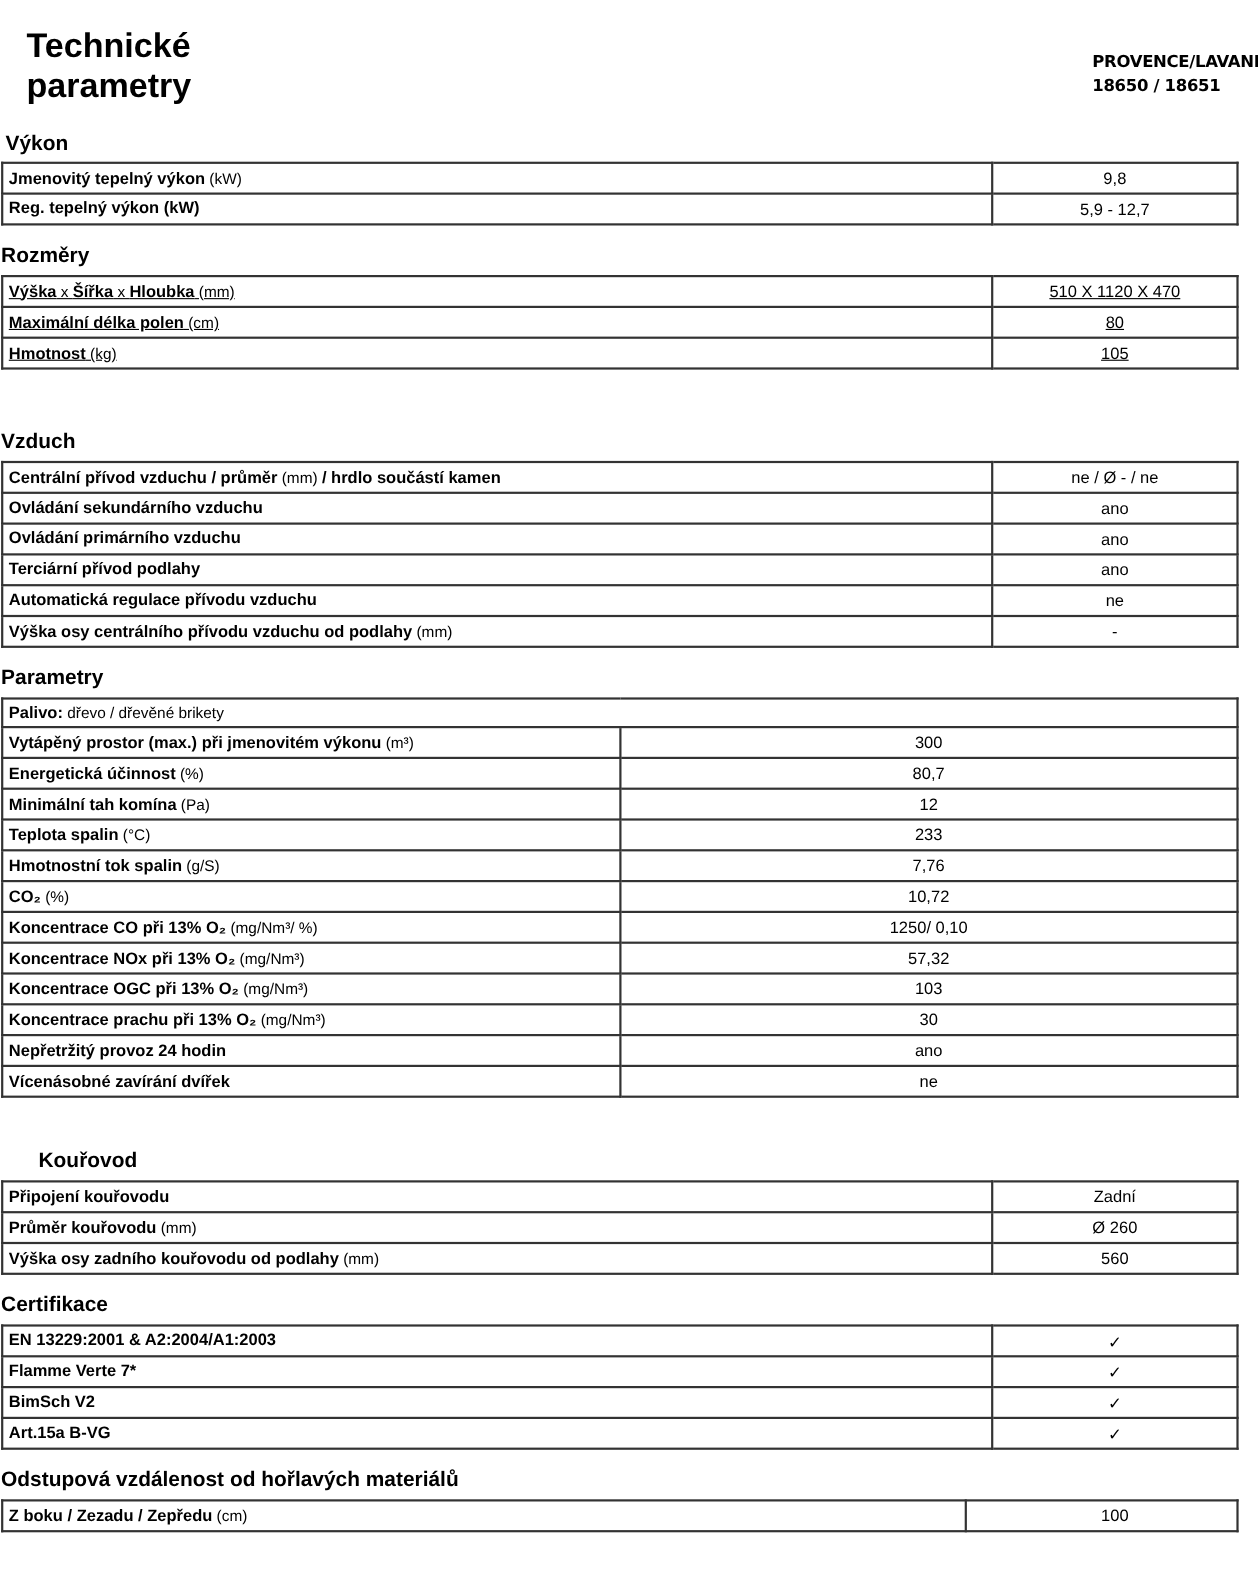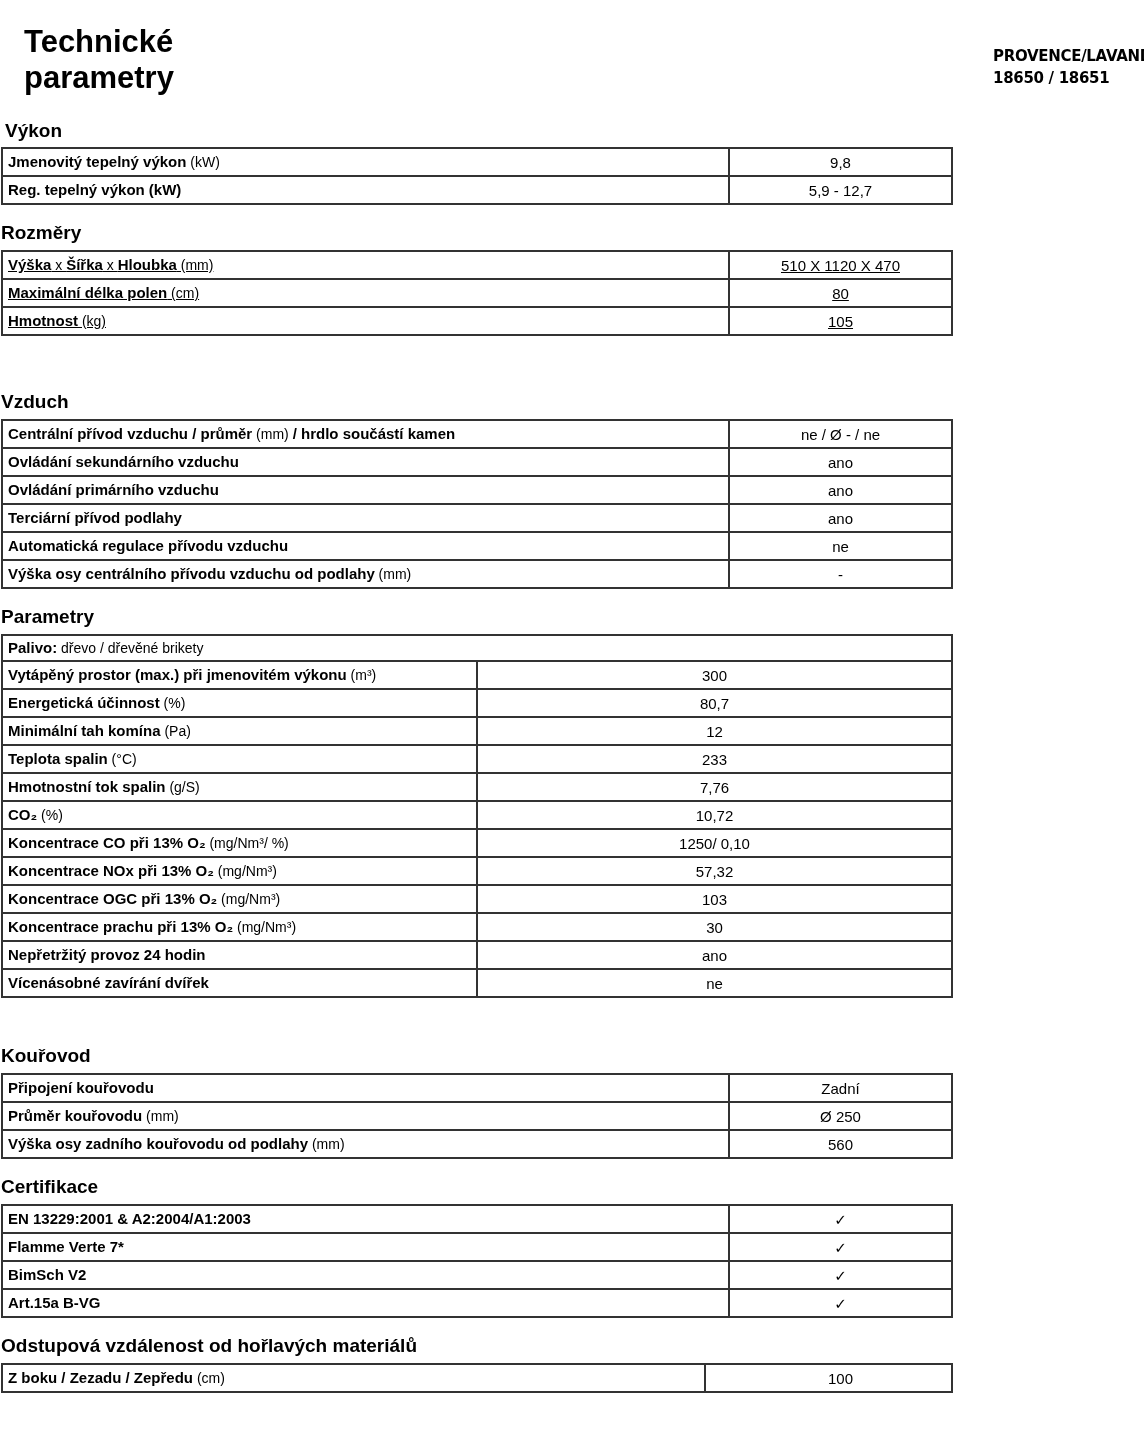--- a/index.html
+++ b/index.html
@@ -1,20 +1,20 @@
 <!DOCTYPE html>
 <html><head>
 <meta charset="utf-8">
 <style>
   html, body { margin:0; padding:0; background:#ffffff; }
   body { width:1144px; height:1444px; position:relative; overflow:hidden; font-family:"Liberation Sans", sans-serif; color:#000; }
   .title { position:absolute; left:5px; top:24px; font-size:31px; font-weight:bold; line-height:36px;margin-left:19px; }
   .model { position:absolute; left:973px; top:45px; font-size:15px; font-weight:bold; line-height:22px; font-family:"DejaVu Sans", sans-serif; white-space:nowrap; letter-spacing:-0.3px;margin-left:20px; }
   .section-h { position:absolute; font-size:19px; font-weight:bold; }
-  table.spec { position:absolute; left:1px; width:952px; border-collapse:collapse; table-layout:fixed; }
+  table.spec { position:absolute; left:1px; width:1125px; border-collapse:collapse; table-layout:fixed; }
   table.spec td { border:2px solid #333; height:24px; padding:0 0 0 5px; font-size:15px; line-height:20px; white-space:nowrap; overflow:hidden; }
   table.spec td.val { width:221px; text-align:center; padding:2px 0 0 0; font-size:15px; }
   td .lbl { font-weight:bold; }
   td .unit { font-weight:normal; font-size:14px; }
   .check { font-family:"DejaVu Sans", sans-serif; font-size:14px; }
 </style>
 </head>
 <body>
 
 <div class="title">
@@ -138,30 +138,30 @@
         <td><span class="lbl">Nepřetržitý provoz 24 hodin</span><span class="unit"></span></td>
         <td class="val">ano</td>
       </tr>
   <tr>
         <td><span class="lbl">Vícenásobné zavírání dvířek</span><span class="unit"></span></td>
         <td class="val">ne</td>
       </tr>
 </tbody>
   </table>
 
-<div class="section-h" style="left:1px;top:1045px;">Kouřovod</div>
+<div class="section-h" style="left:1px;top:1045px;padding-left:34px;">Kouřovod</div>
 <table class="spec" style="top:1073px;">
   <tbody>
       <tr>
         <td><span class="lbl">Připojení kouřovodu</span><span class="unit"></span></td>
         <td class="val">Zadní</td>
       </tr>
   <tr>
         <td><span class="lbl">Průměr kouřovodu</span><span class="unit"> (mm)</span></td>
-        <td class="val">Ø 250</td>
+        <td class="val">Ø 260</td>
       </tr>
   <tr>
         <td><span class="lbl">Výška osy zadního kouřovodu od podlahy</span><span class="unit"> (mm)</span></td>
         <td class="val">560</td>
       </tr>
 </tbody>
   </table>
 
 <div class="section-h" style="left:1px;top:1176px;">Certifikace</div>
 <table class="spec" style="top:1204px;">

